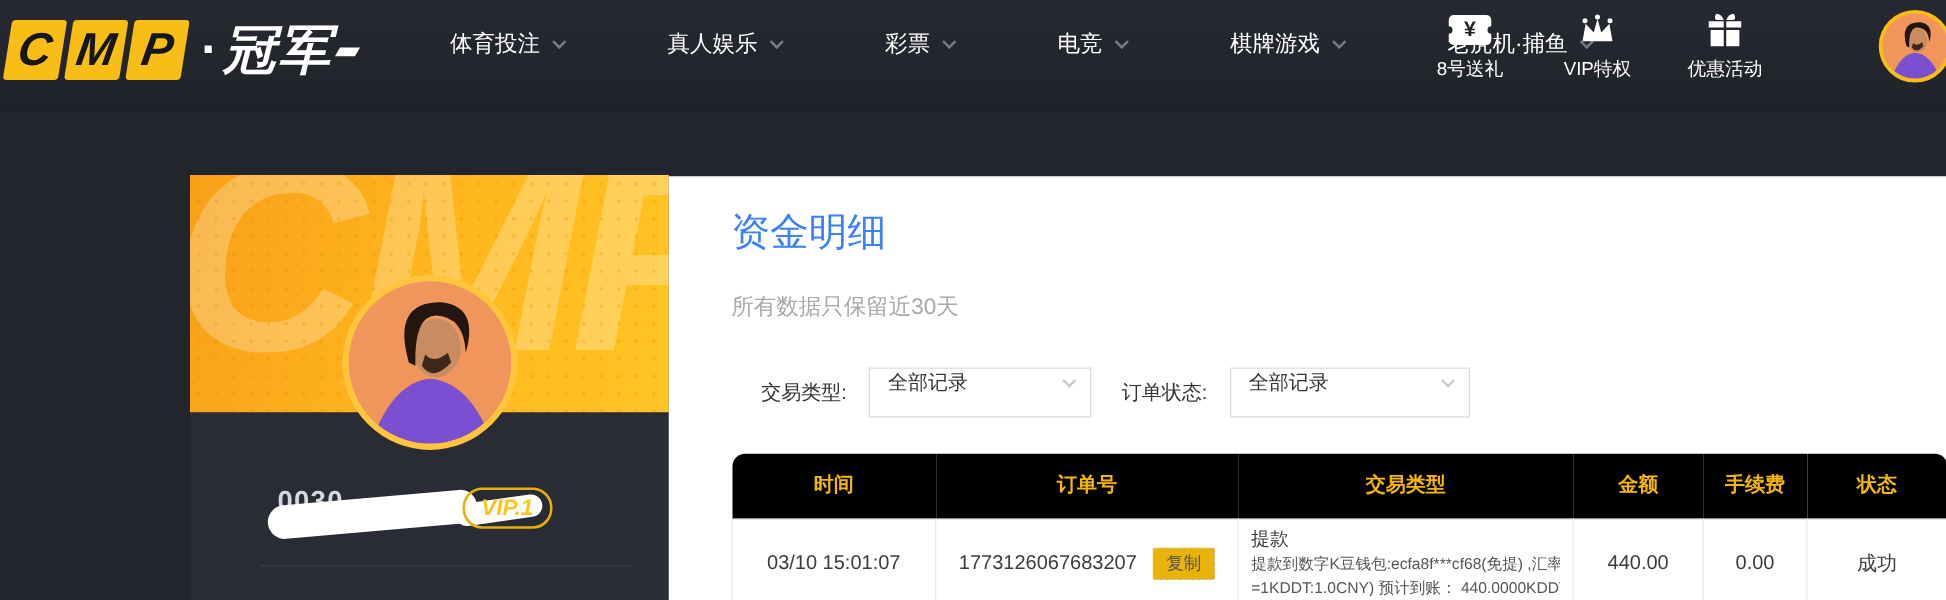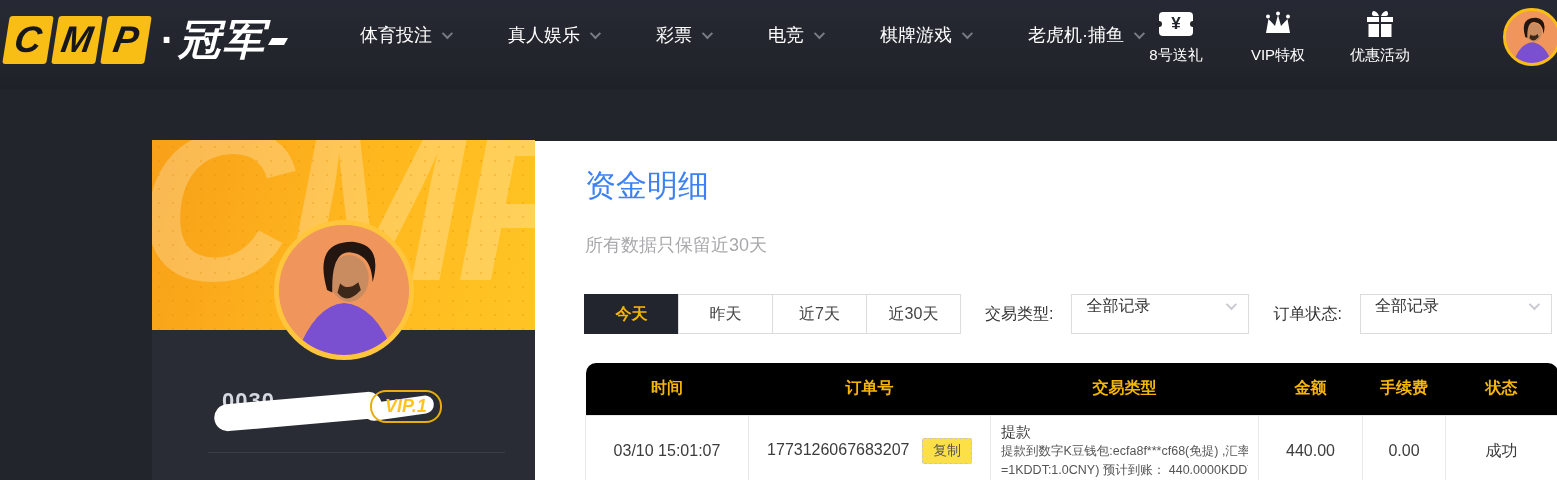--- a/index.html
+++ b/index.html
@@ -12,21 +12,21 @@
             background:linear-gradient(180deg,#262833 0%,#23252C 70%,#1F2128 100%); }
   .logo { position:absolute; left:6px; top:12px; display:flex; align-items:center; cursor:pointer; }
   .lbox { display:inline-block; width:44px; height:48px; margin-right:5px; background:#F8BE15;
           transform:skewX(-9deg); color:#15171C; font-weight:900; font-style:italic;
           font-size:37px; line-height:48px; text-align:center; border-radius:3px; }
   .ldot { color:#fff; font-size:40px; font-weight:900; margin:0 4px 0 8px; }
   .lcn  { color:#fff; font-size:42px; font-weight:900; font-style:italic; letter-spacing:2px; }
   .lcn-dash { display:inline-block; width:16px; height:7px; background:#fff; transform:skewX(-30deg);
           margin-left:4px; margin-bottom:-2px; }
 
-  .mainnav { position:absolute; left:360px; top:0; height:70px; display:flex; align-items:center; gap:58px; }
+  .mainnav { position:absolute; left:360px; top:0; height:70px; display:flex; align-items:center; gap:84px; }
   .nav-item { display:flex; align-items:center; gap:10px; color:#FFF; font-size:18px; cursor:pointer; white-space:nowrap; }
   .chev { display:inline-block; width:8px; height:8px; border-right:2px solid #777B85;
           border-bottom:2px solid #777B85; transform:rotate(45deg) translateY(-2px); }
 
   .quick { position:absolute; left:1140px; top:8px; display:flex; gap:30px; }
   .quick-item { display:flex; flex-direction:column; align-items:center; gap:6px; width:72px;
                 color:#fff; font-size:15px; cursor:pointer; white-space:nowrap; }
   .qicon { height:32px; display:flex; align-items:center; justify-content:center; }
 
   .icon-ticket { position:relative; width:34px; height:24px; background:#fff; border-radius:4px;
@@ -85,21 +85,21 @@
   .ftable { position:absolute; left:50px; top:222px; width:972px; border-collapse:collapse; table-layout:fixed; }
   .ftable th { height:52px; background:#000000; color:#F6B609; font-size:16px; font-weight:bold; text-align:center; }
   .ftable th:first-child { border-radius:10px 0 0 0; }
   .ftable th:last-child  { border-radius:0 10px 0 0; }
   .ftable td { height:72px; border:1px solid #E8E8E8; font-size:16px; color:#3C3C3C;
                text-align:center; vertical-align:middle; background:#FFF; }
   .cell-type { text-align:left !important; vertical-align:top !important; padding:5px 10px; }
   .type-title { font-size:15px; color:#3C3C3C; line-height:1.45; }
   .type-detail { font-size:12.5px; color:#555; line-height:1.5; white-space:nowrap; overflow:hidden; }
   .copy-btn { display:inline-block; margin-left:8px; padding:3px 10px; border:1px dashed #C6C6C6;
-              border-radius:2px; background:#fde047; font-size:14px; color:#555; cursor:pointer; }
+              border-radius:2px; background:#eab308; font-size:14px; color:#555; cursor:pointer; }
   .status-ok { color:#2FA15B; }
 </style>
 </head>
 <body>
 
 <div class="page">
 
   <header class="topbar">
     <div class="logo">
       <span class="lbox">C</span>
@@ -215,26 +215,20 @@
       <span class="vip-badge">VIP.1</span>
       <div class="pdivider"></div>
     </div>
   </aside>
 
   <main class="panel">
     <h1 class="page-title">资金明细</h1>
     <p class="subtitle">所有数据只保留近30天</p>
 
     <div class="toolbar">
-      <div class="tabs">
-        <div class="tab active">今天</div>
-        <div class="tab">昨天</div>
-        <div class="tab">近7天</div>
-        <div class="tab">近30天</div>
-      </div>
       <span class="flabel">交易类型:</span>
       <div class="select">
         <span>全部记录</span>
         <i class="chev"></i>
       </div>
       <span class="flabel">订单状态:</span>
       <div class="select last">
         <span>全部记录</span>
         <i class="chev"></i>
       </div>

